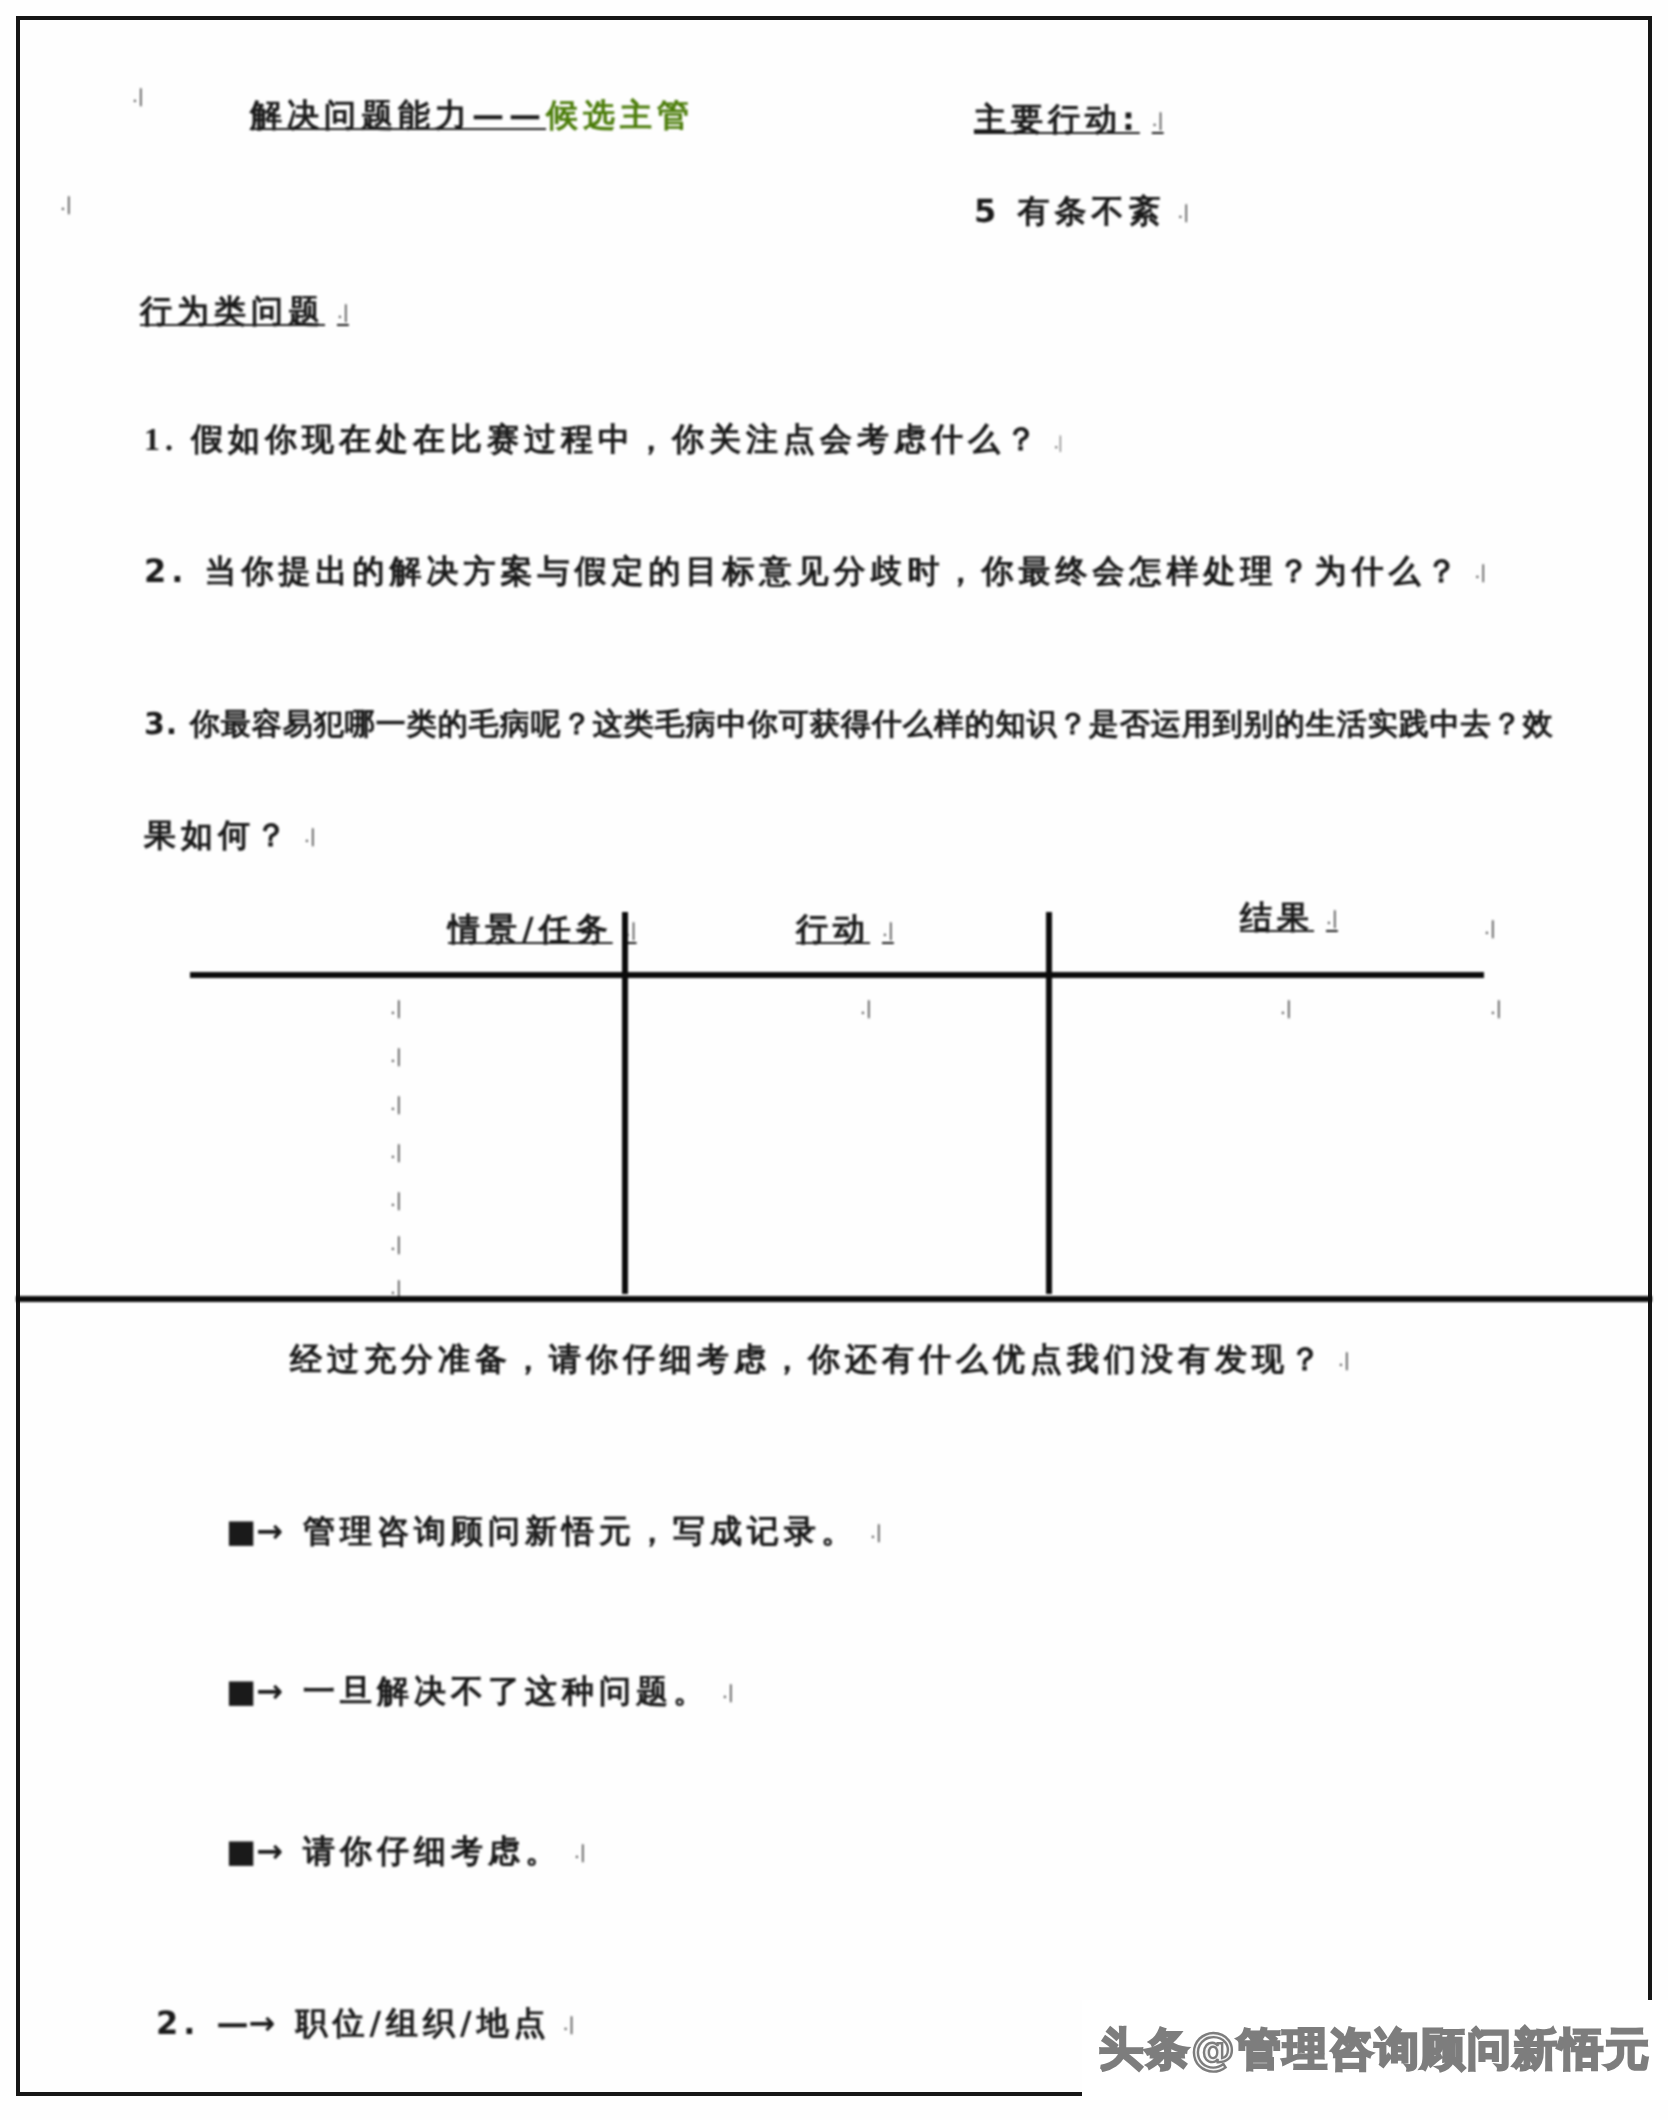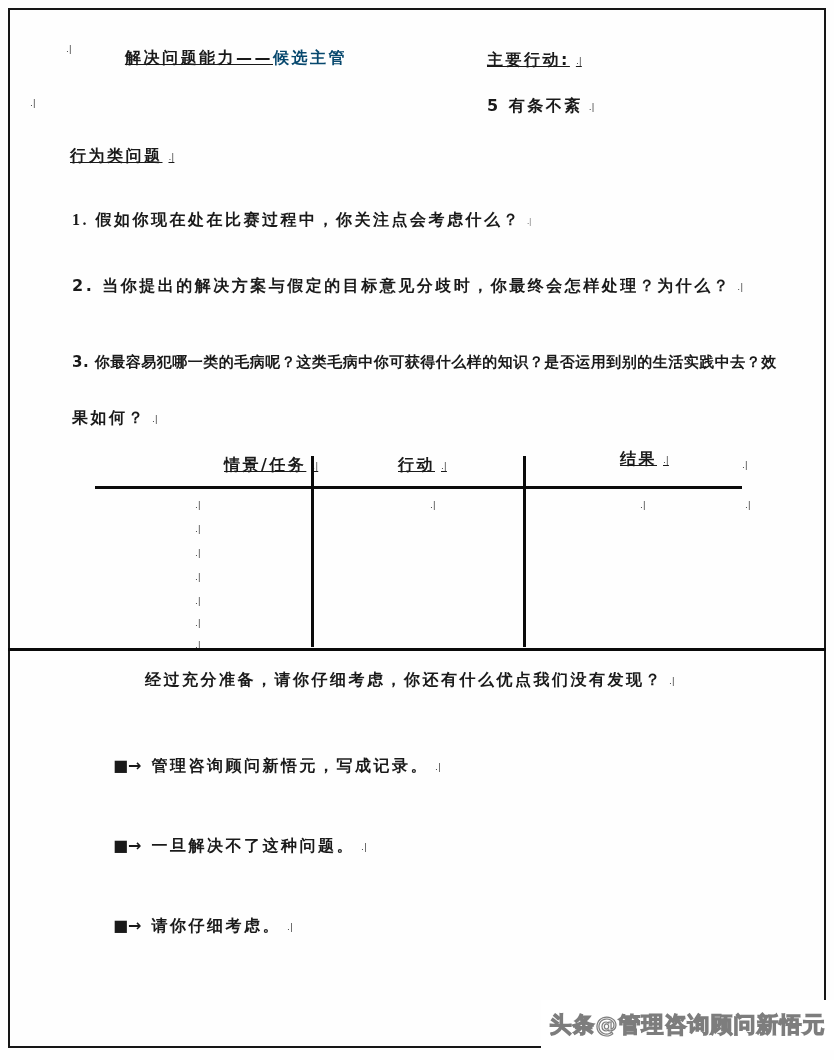--- a/index.html
+++ b/index.html
@@ -21,21 +21,21 @@
   }
   .t{
     position:absolute;
     font-size:16px;
     font-weight:600;
     letter-spacing:2.5px;
     white-space:nowrap;
     color:#1f1f1f;
   }
   .bold{font-weight:800;text-decoration:underline;}
-  .light{color:#0c4a6e;font-weight:600;}
+  .light{color:#4d7c0f;font-weight:600;}
   .mark{
     font-size:9px;
     font-weight:400;
     letter-spacing:0;
     color:#444;
     vertical-align:middle;
     margin-left:6px;
   }
   .mark-abs{
     position:absolute;
@@ -138,18 +138,22 @@
     <div class="t" style="left:113px;top:756px;">
       <span class="bullet-marker">■→</span><span>管理咨询顾问新悟元，写成记录。</span><span class="mark">.|</span>
     </div>
     <div class="t" style="left:113px;top:836px;">
       <span class="bullet-marker">■→</span><span>一旦解决不了这种问题。</span><span class="mark">.|</span>
     </div>
     <div class="t" style="left:113px;top:916px;">
       <span class="bullet-marker">■→</span><span>请你仔细考虑。</span><span class="mark">.|</span>
     </div>
 
+    <div class="t" style="left:78px;top:1002px;">
+      <span>2.</span>
+      <span class="bullet-marker">—→</span><span>职位/组织/地点</span><span class="mark">.|</span>
+    </div>
   </div>
 
   <div class="watermark">
     <span>头条@管理咨询顾问新悟元</span>
   </div>
 </div>
 
 </body></html>

